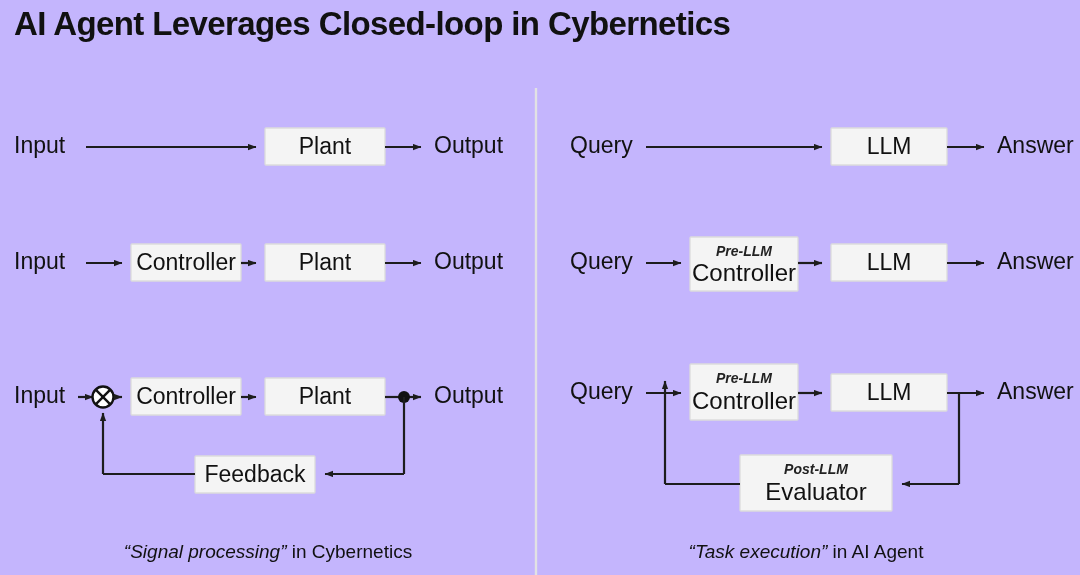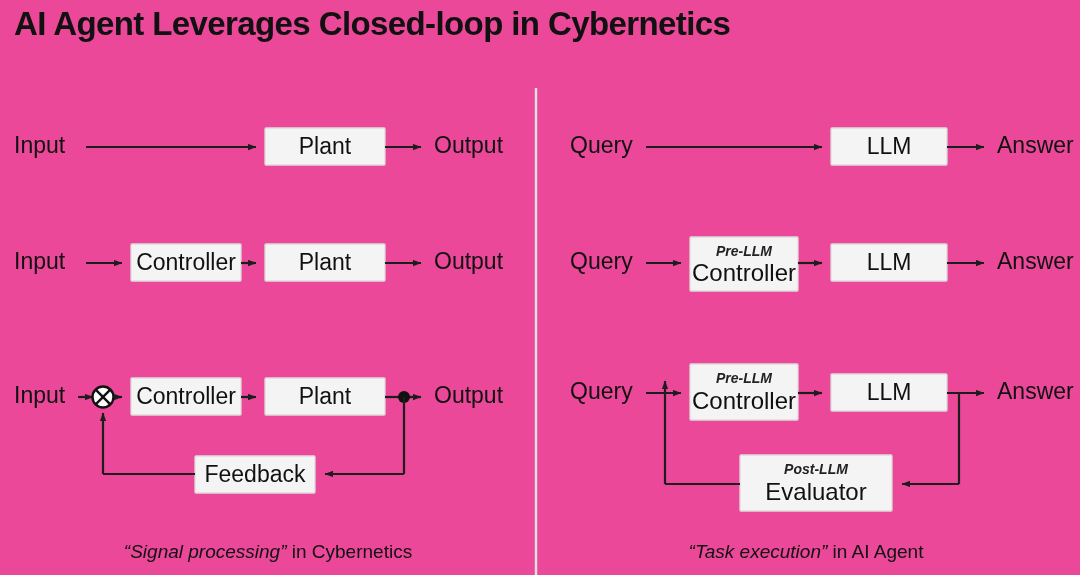--- a/index.html
+++ b/index.html
@@ -11,21 +11,21 @@
     width: 1080px;
     height: 575px;
     overflow: hidden;
     font-family: "Liberation Sans", sans-serif;
     color: #1a1a1a;
   }
   #slide {
     position: relative;
     width: 1080px;
     height: 575px;
-    background: #ec4899;
+    background: #c4b5fd;
     text-decoration: underline;
   }
   #title {
     position: absolute;
     left: 14px;
     top: 2px;
     width: 1040px;
     font-family: "Liberation Sans", sans-serif;
     font-weight: bold;
     font-size: 33px;

